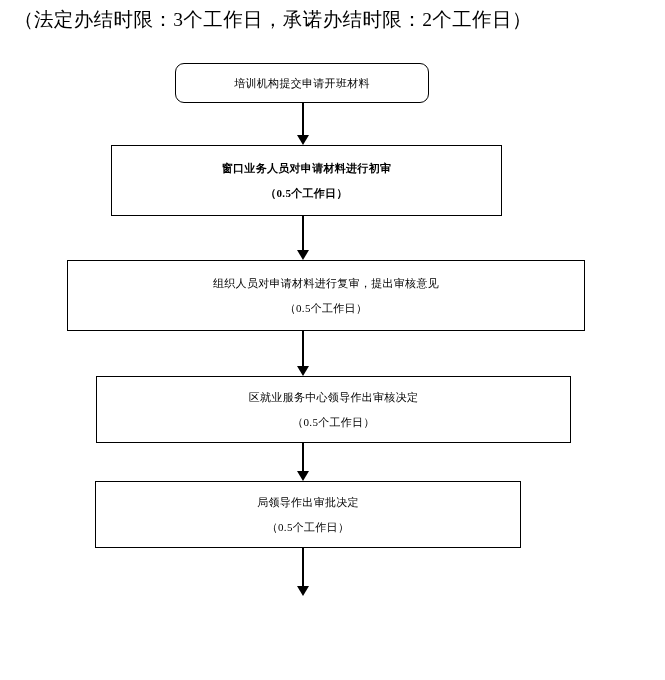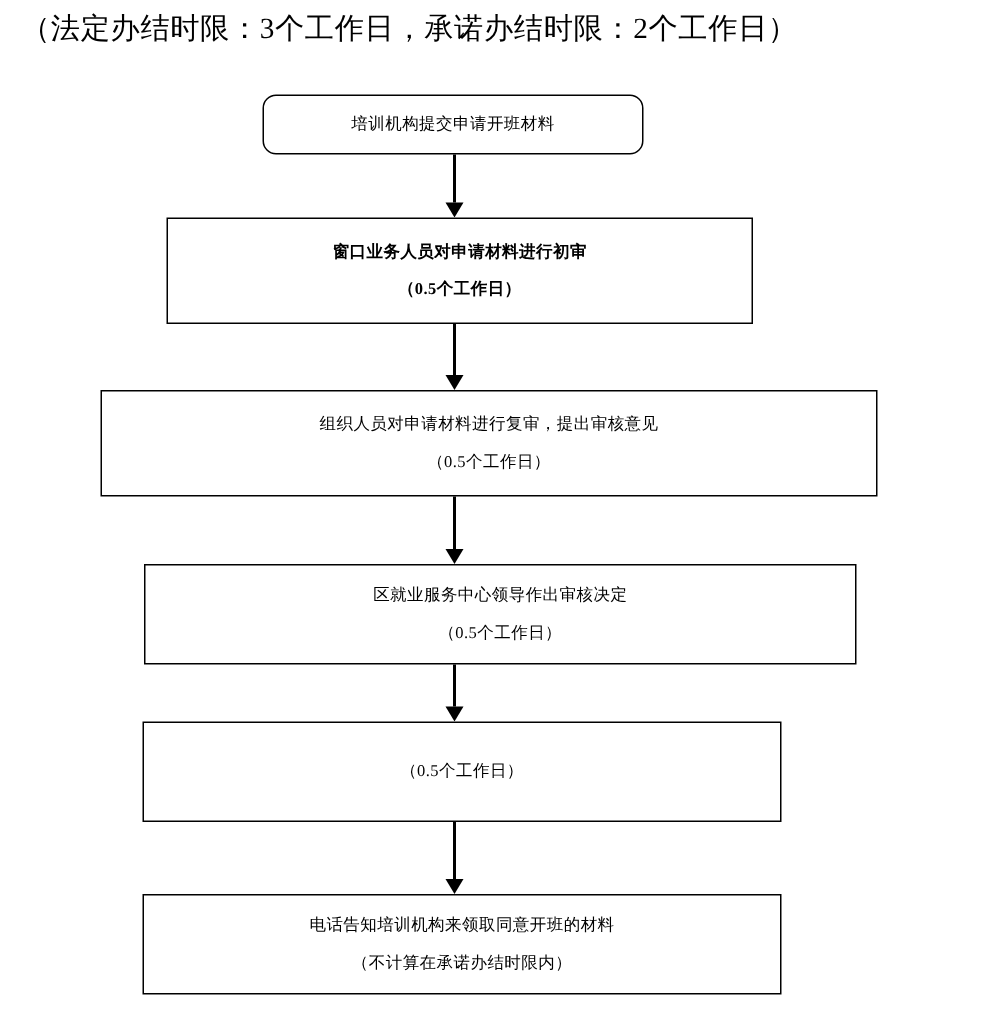--- a/index.html
+++ b/index.html
@@ -154,26 +154,23 @@
     <span class="line1">区就业服务中心领导作出审核决定</span>
     <span class="line2">（0.5个工作日）</span>
   </div>
 
   <div class="connector" id="conn-3">
     <div class="stem"></div>
     <div class="head"></div>
   </div>
 
   <div class="node" id="node-4">
+    <span class="line1">局领导作出审批决定</span>
     <span class="line2">（0.5个工作日）</span>
   </div>
 
   <div class="connector" id="conn-4">
     <div class="stem"></div>
     <div class="head"></div>
   </div>
 
-  <div class="node" id="node-5">
-    <span class="line1">电话告知培训机构来领取同意开班的材料</span>
-    <span class="line2">（不计算在承诺办结时限内）</span>
-  </div>
 
 </div>
 
 </body></html>

